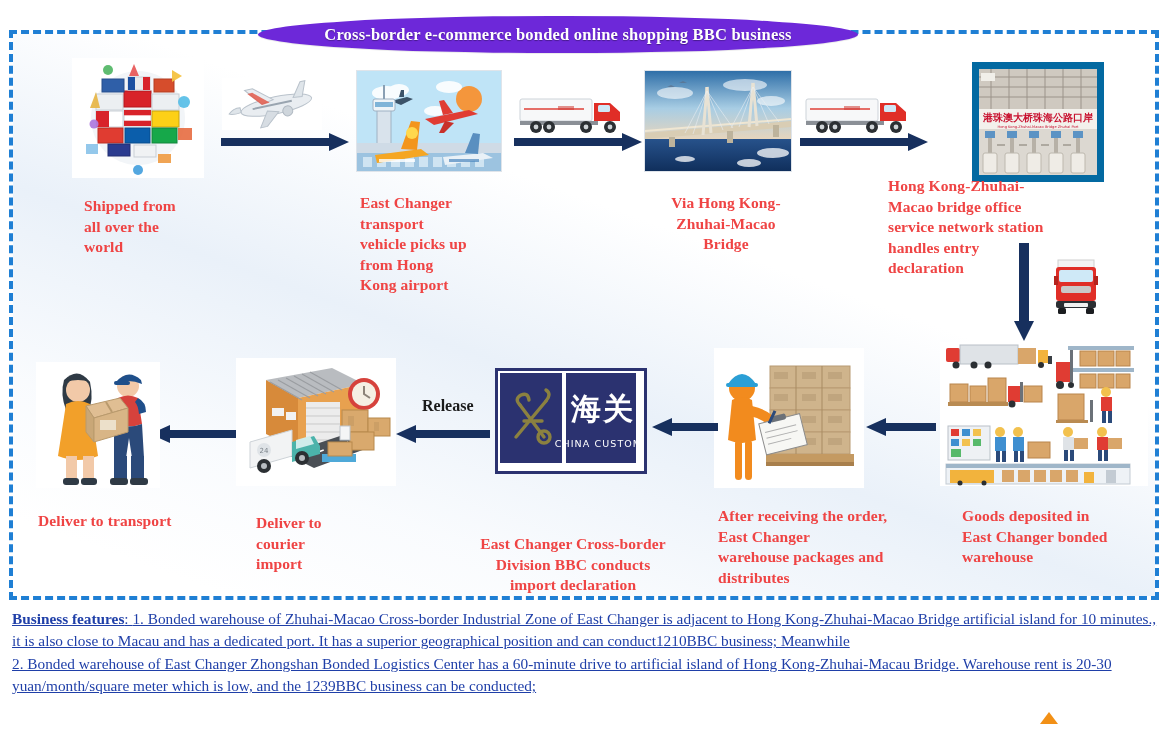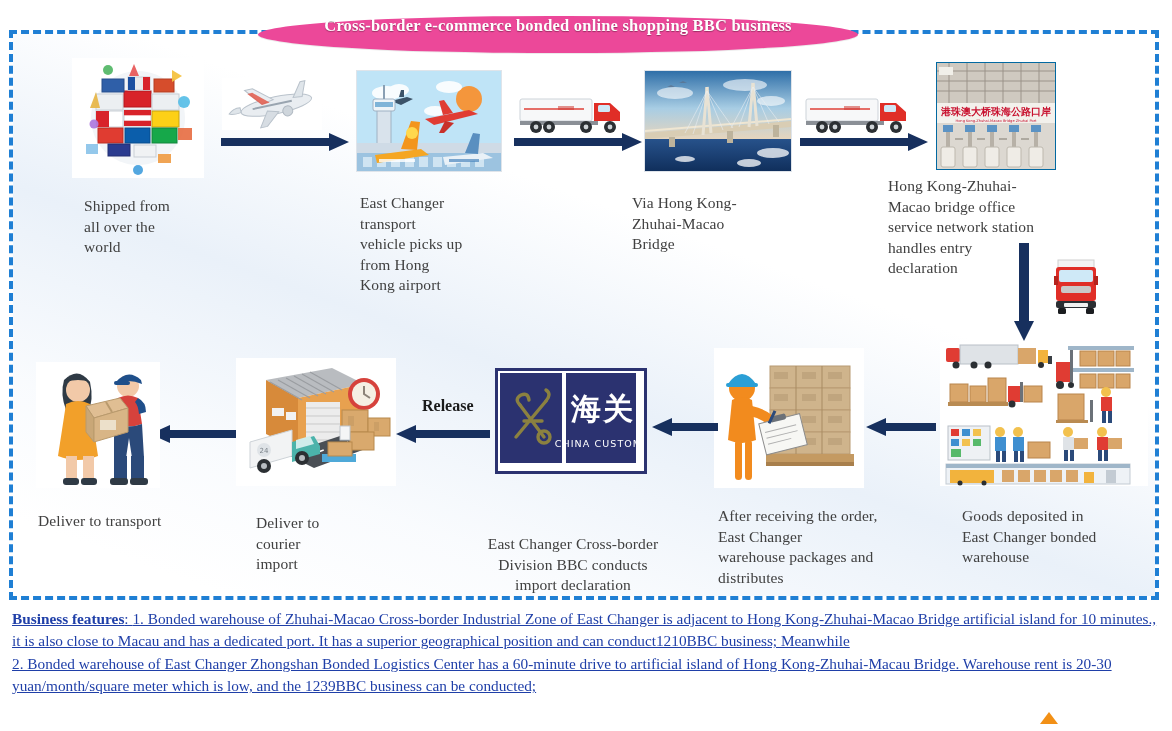--- a/index.html
+++ b/index.html
@@ -15,30 +15,30 @@
   
   #frame-wash{
     position:absolute;inset:0;
     background:
       linear-gradient(200deg,rgba(222,233,245,0) 38%,rgba(216,229,244,.55) 58%,rgba(232,240,250,.25) 78%,rgba(255,255,255,0) 92%);
     pointer-events:none;
   }
   
   #title-pill{
     position:absolute;left:258px;top:16px;width:600px;height:37px;
-    background:#ec4899;border-radius:300px/19px;
-    display:flex;justify-content:center;z-index:5;
+    background:#6d28d9;border-radius:300px/19px;
+    display:flex;align-items:center;justify-content:center;z-index:5;
     box-shadow:0 1px 0 rgba(0,0,0,.08);
   }
   #title-pill .t{
     color:#fff;font-weight:bold;font-size:16.5px;letter-spacing:.2px;
     white-space:nowrap;text-shadow:0 1px 1px rgba(0,0,0,.35);
   }
   .cap{
-    position:absolute;font-weight:normal;color:#404040;font-size:15.5px;
+    position:absolute;font-weight:bold;color:#ef4444;font-size:15.5px;
     line-height:1.33;letter-spacing:.1px;
   }
   .arrow{position:absolute;}
   .lbl-release{
     position:absolute;font-weight:bold;color:#1a1a1a;font-size:16px;
   }
   
   #business-note{
     position:absolute;left:12px;top:608px;width:1150px;
     color:#1f3fa8;font-size:15.3px;line-height:1.47;
@@ -269,21 +269,21 @@
         <ellipse cx="128" cy="82" rx="16" ry="5"></ellipse>
         <ellipse cx="104" cy="92" rx="12" ry="4"></ellipse>
         <ellipse cx="40" cy="88" rx="10" ry="3"></ellipse>
       </g>
     <g fill="#5c708a" opacity=".7">
         <path d="M22 16 l4 -2 l4 2"></path>
         <path d="M34 12 l4 -2 l4 2"></path>
       </g>
   </svg>
 </div>
-<div class="cap" style="left:632px;top:193px;width:160px;white-space:pre-line;">Via Hong Kong-
+<div class="cap" style="left:646px;top:193px;width:160px;white-space:pre-line;text-align:center;">Via Hong Kong-
 Zhuhai-Macao
 Bridge</div>
 
 <div class="pic" style="left:804px;top:93px;width:110px;height:42px;">
   <svg width="110" height="42" viewBox="0 0 110 42">
     <rect x="2" y="6" width="72" height="22" rx="2" fill="#f7f8f9" stroke="#cdd3d9"></rect>
     <rect x="2" y="28" width="78" height="4" fill="#8b9097"></rect>
     <path d="M76 10 h16 l10 9 v9 h-26z" fill="#e02e27"></path>
     <rect x="80" y="12" width="12" height="7" rx="1.5" fill="#cfe7f5"></rect>
     <rect x="6" y="15" width="60" height="2" fill="#e04b44" opacity=".8"></rect>
@@ -297,21 +297,21 @@
     <circle cx="92" cy="34" r="6" fill="#2b2f33"></circle>
       <circle cx="92" cy="34" r="2.4" fill="#cfd4d8"></circle>
   </svg>
 </div>
 <div class="arrow" style="left:800px;top:133px;width:128px;height:18px;">
   <svg width="128" height="18" viewBox="0 0 128 18">
     <path d="M0 5 h108 v-5 l20 9 l-20 9 v-5 H0z" fill="#17305e"></path>
   </svg>
 </div>
 
-<div class="pic" style="left:936px;top:62px;width:118px;height:106px;border:1px solid #0369a1;">
+<div class="pic" style="left:972px;top:62px;width:118px;height:106px;border:7px solid #0369a1;">
   <svg width="118" height="106" viewBox="0 0 118 106">
     <rect width="118" height="106" fill="#e9e7e2"></rect>
 
     <rect y="0" width="118" height="40" fill="#cfc9c0"></rect>
     <g stroke="#8e867c" stroke-width="1" opacity=".8">
       <path d="M0 8 H118"></path>
         <path d="M0 18 H118"></path>
         <path d="M0 28 H118"></path>
       <path d="M12 0 V40"></path>
         <path d="M30 0 V40"></path>

